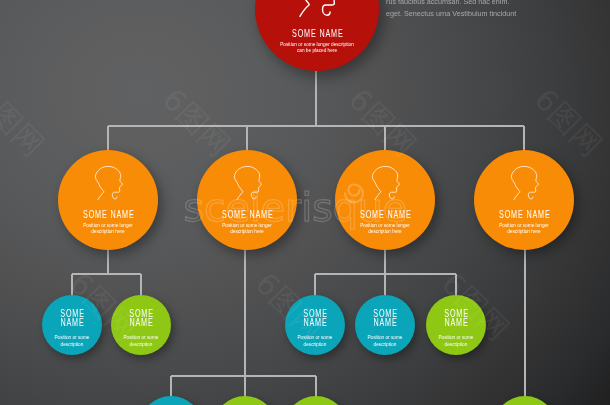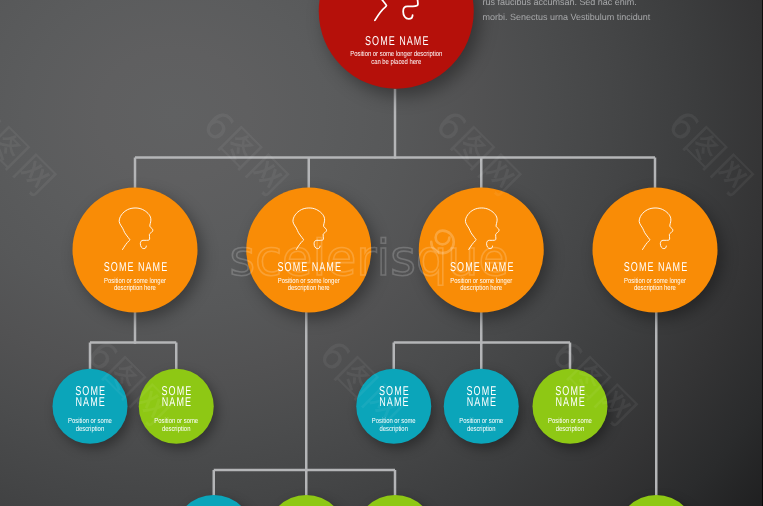--- a/index.html
+++ b/index.html
@@ -157,14 +157,14 @@
       <div class="wmtile" style="left:554px;top:80px;">6图网</div>
       <div class="wmtile" style="left:89px;top:264px;">6图网</div>
       <div class="wmtile" style="left:275px;top:264px;">6图网</div>
       <div class="wmtile" style="left:461px;top:264px;">6图网</div>
     </div>
 <div class="wmbrand">scelerisque</div>
 <span class="wmspiral"><svg width="30" height="30" viewBox="0 0 30 30">
         <path d="M20.5 15 a5.5 5.5 0 1 1 -5.5 -5.5 a9 9 0 1 1 -9 9" fill="none" stroke="rgba(255,255,255,.22)" stroke-width="2.1" stroke-linecap="round"></path>
       </svg></span>
 
-<div class="introtext" style="left:386px;top:-4px;width:220px;font-size:7.2px;line-height:1.72;"><div>rus faucibus accumsan. Sed nac enim.</div><div>morbi. Senectus urna Vestibulum tincidunt</div></div>
+<div class="introtext" style="left:386px;top:-4px;width:220px;font-size:7.2px;line-height:1.72;"><div>rus faucibus accumsan. Sed nac enim.</div><div>eget. Senectus urna Vestibulum tincidunt</div></div>
 </div>
 
 </body></html>

